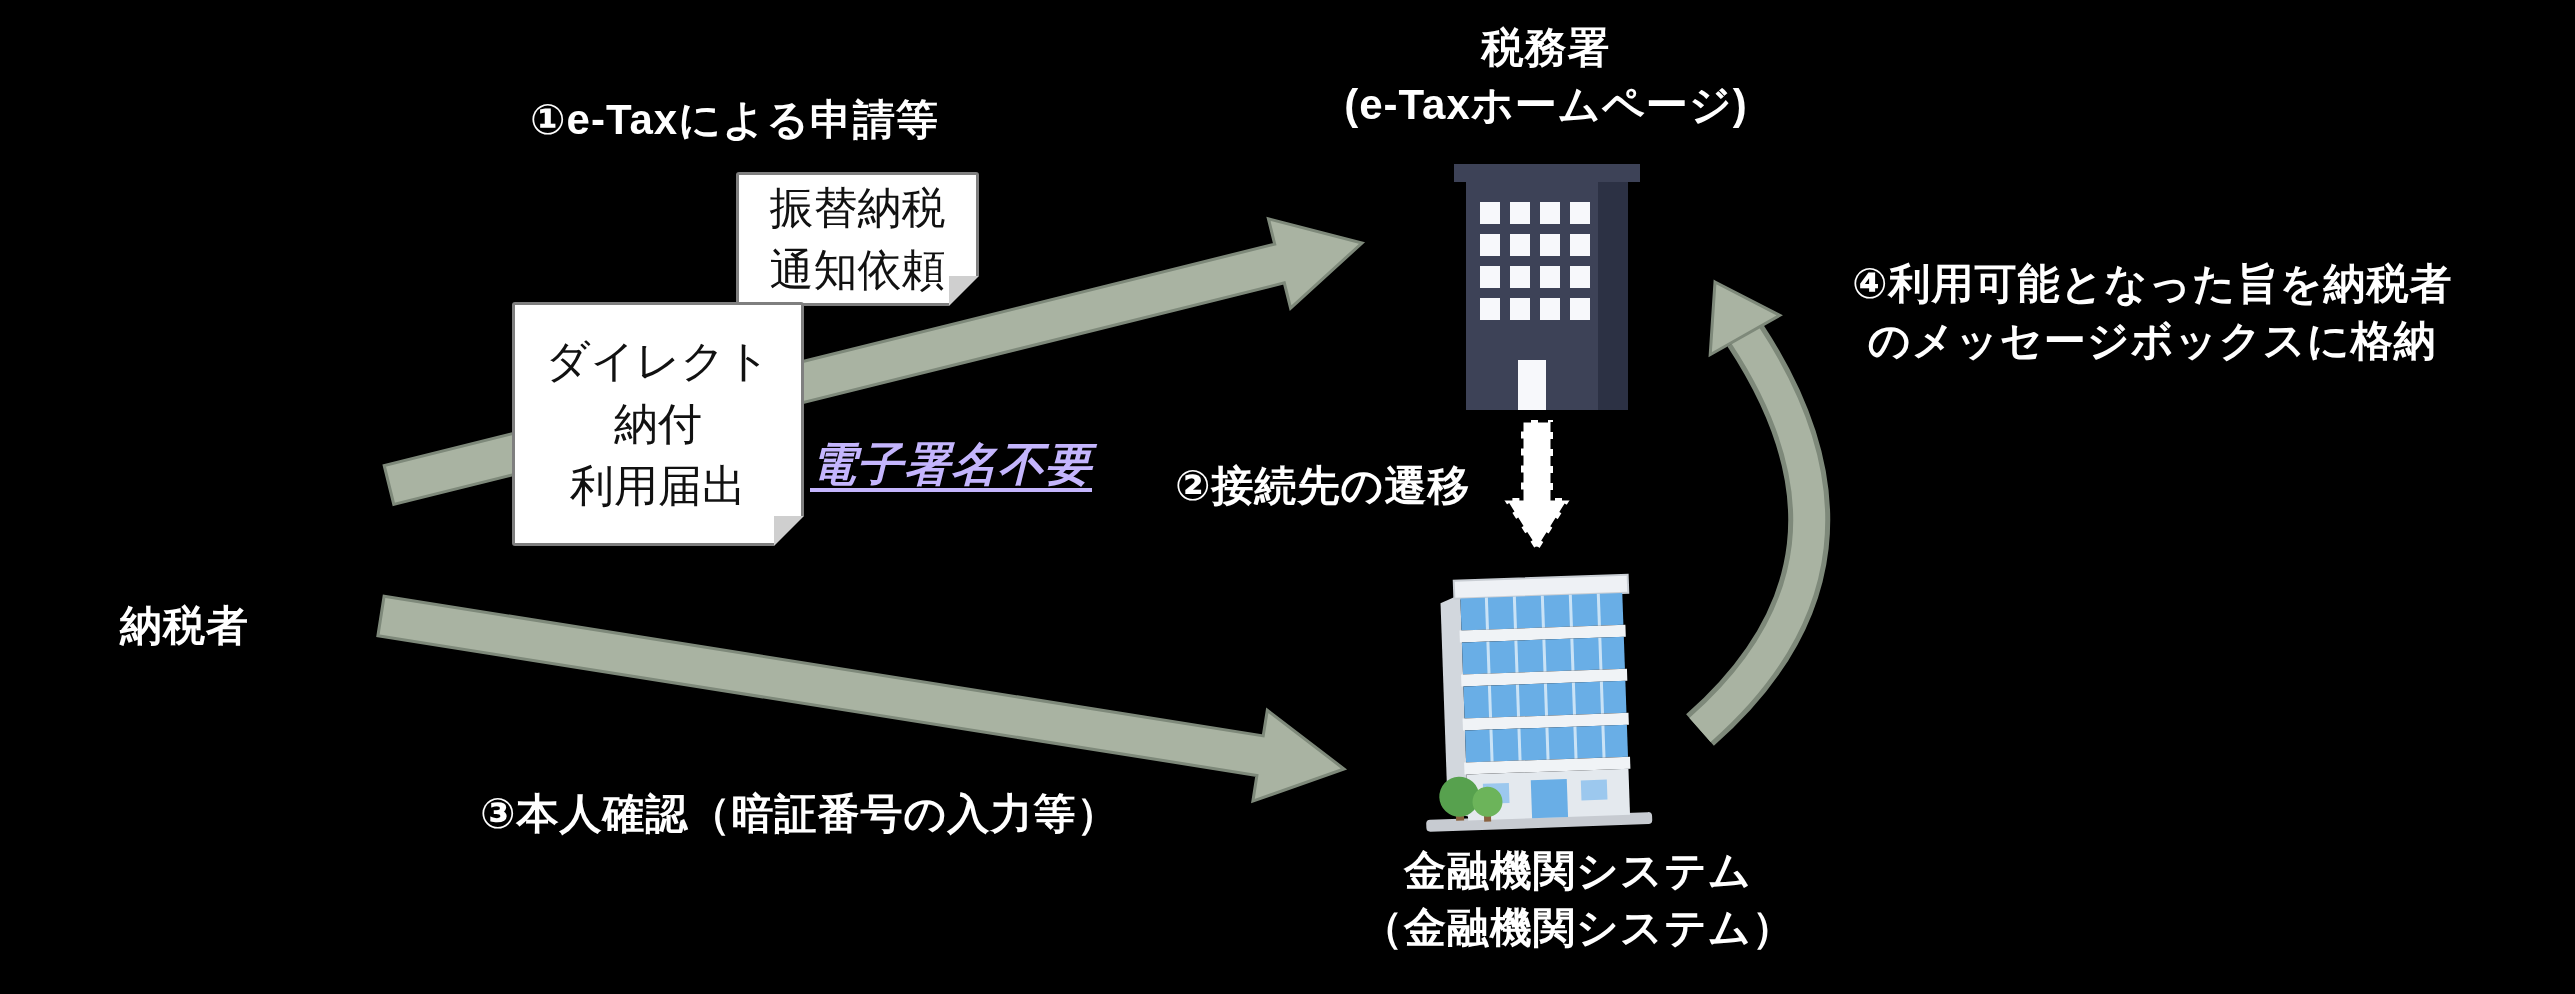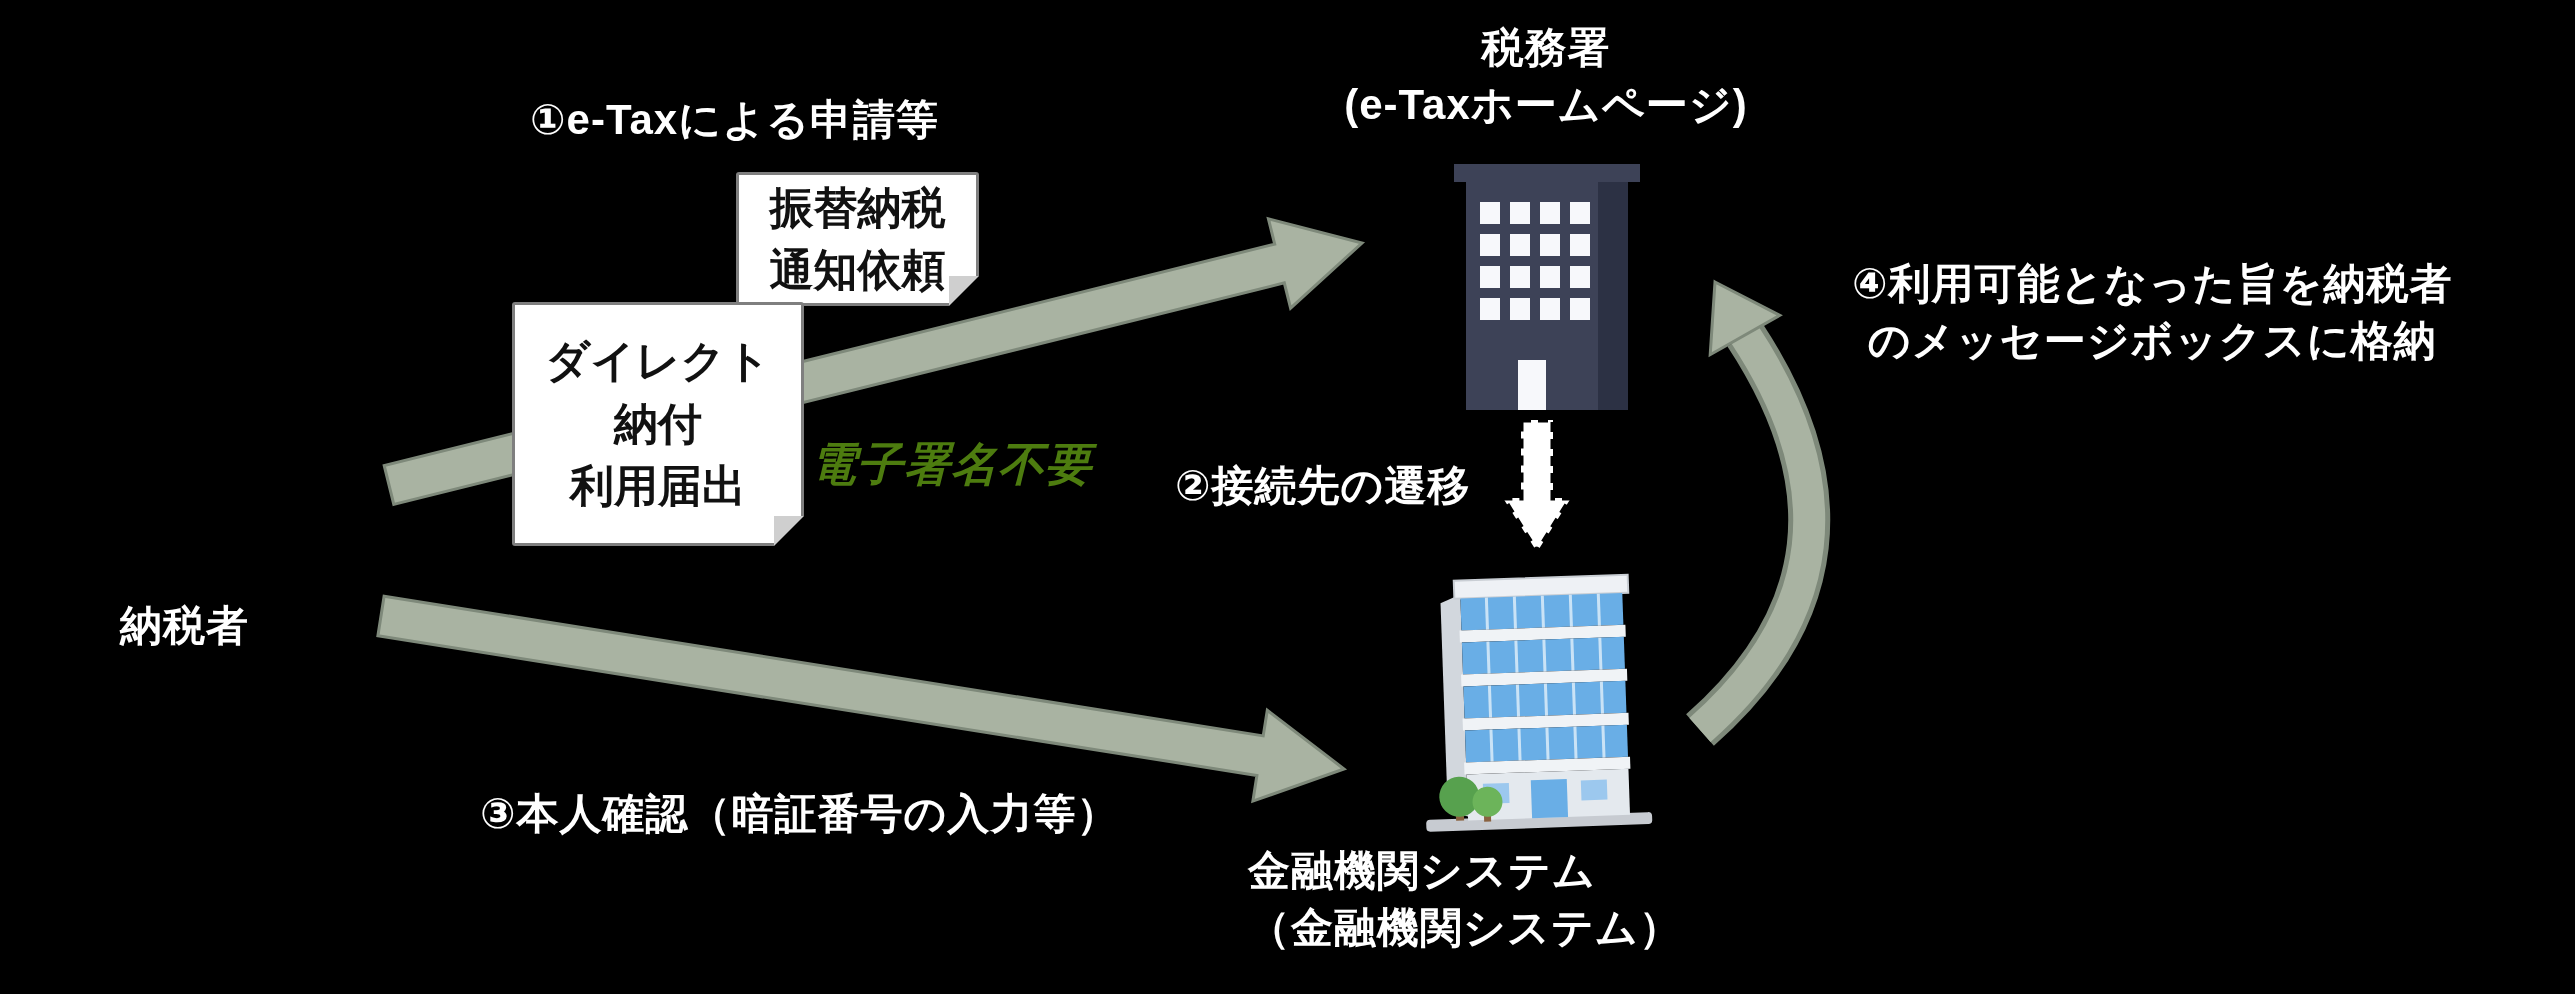--- a/index.html
+++ b/index.html
@@ -10,45 +10,45 @@
     overflow:hidden;
     font-family:"Liberation Sans","DejaVu Sans",sans-serif;
   }
   .arrows{position:absolute;left:0;top:0;width:2575px;height:994px;z-index:1;}
   .building{position:absolute;z-index:2;}
   .bld-tax{left:1436px;top:158px;width:222px;height:256px;}
   .bld-bank{left:1408px;top:566px;width:254px;height:270px;transform:rotate(-2deg);}
   .note{
     position:absolute;z-index:3;
     background:#fff;border:3px solid #7f7f7f;border-radius:3px;
-    color:#111;font-weight:700;text-align:center;
+    color:#111;font-weight:400;text-align:center;
     display:flex;flex-direction:column;justify-content:center;
     font-size:44px;line-height:1.42;
   }
   .note-furikae{left:736px;top:172px;width:237px;height:128px;}
   .note-direct{left:512px;top:302px;width:286px;height:238px;justify-content:center;}
   .fold-br::after{
     content:'';position:absolute;right:-3px;bottom:-3px;width:0;height:0;
     border-top:30px solid #cfcfcf;border-right:30px solid #000;
   }
   .lbl{
     position:absolute;z-index:4;color:#fff;font-weight:700;
     font-size:42px;line-height:1.35;white-space:nowrap;letter-spacing:1px;text-align:center;
   }
   .lbl-step1{left:530px;top:92px;}
   .lbl-step2{left:1143px;top:458px;margin-left:32px;}
   .lbl-step3{left:480px;top:786px;}
   .lbl-step4{left:1852px;top:256px;}
   .lbl-taxpayer{left:120px;top:598px;}
   .lbl-taxoffice{left:1226px;top:20px;width:640px;text-align:center;}
-  .lbl-bank{left:1248px;top:843px;width:660px;text-align:left;}
+  .lbl-bank{left:1248px;top:843px;width:660px;text-align:center;}
   .lbl-red{
     left:810px;top:434px;z-index:4;position:absolute;
-    color:#4d7c0f;font-weight:700;font-style:italic;font-size:46px;
-    text-decoration-thickness:4px;text-underline-offset:8px;
+    color:#c4b5fd;font-weight:700;font-style:italic;font-size:46px;
+    text-decoration:underline;text-decoration-thickness:4px;text-underline-offset:8px;
     white-space:nowrap;letter-spacing:1px;
   }
 </style>
 </head>
 <body>
 
 <div id="canvas">
 
   <svg class="arrows" viewBox="0 0 2575 994" xmlns="http://www.w3.org/2000/svg">
 

